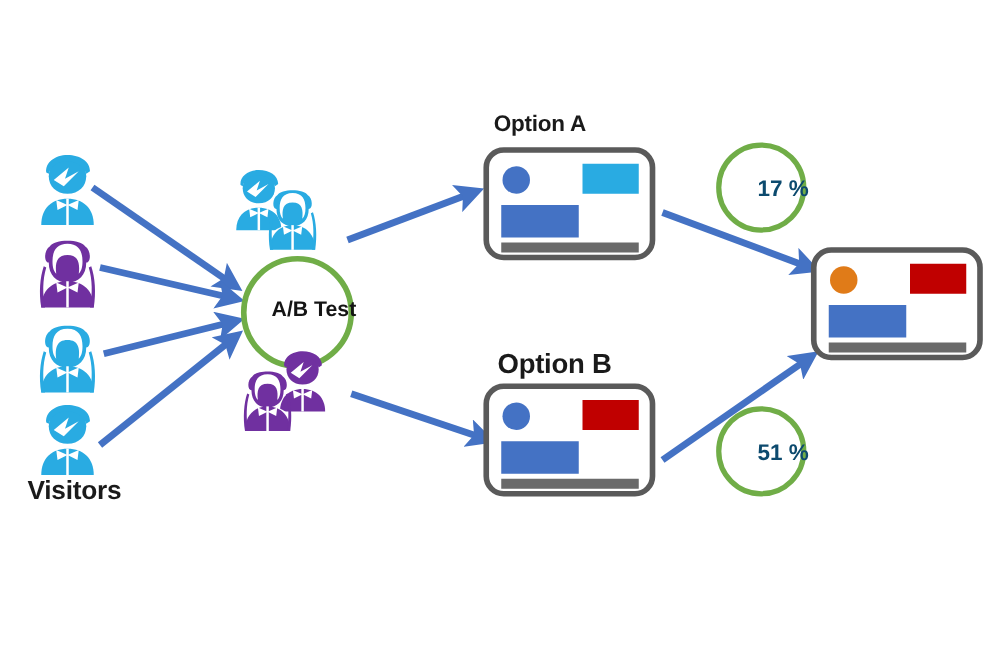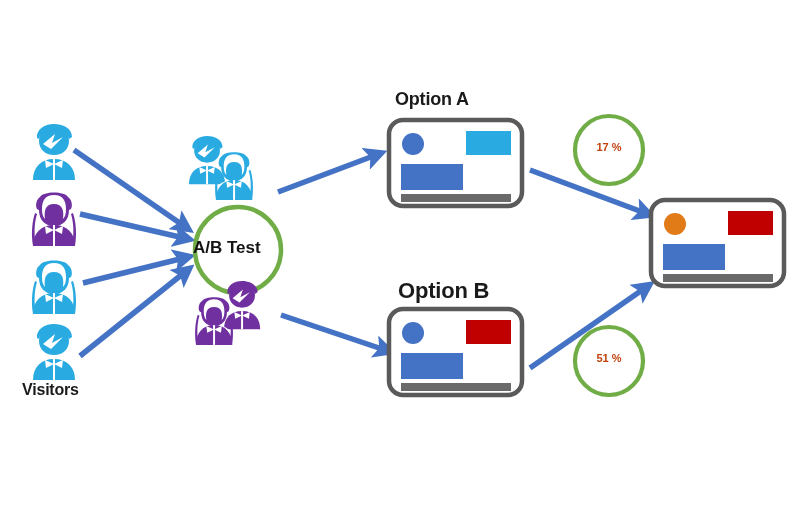--- a/index.html
+++ b/index.html
@@ -28,52 +28,52 @@
     position: absolute;
     font-family: "Liberation Sans", sans-serif;
     font-weight: bold;
     color: #1a1a1a;
     white-space: nowrap;
     letter-spacing: -0.2px;
   }
   .label-visitors {
     left: 22px;
     top: 381px;
-    font-size: 16px;
+    font-size: 21px;
   }
   .label-option-a {
     left: 395px;
     top: 89px;
     font-size: 18px;
     text-align: right;
   }
   .label-option-b {
     left: 398px;
     top: 278px;
     font-size: 22px;
   }
   .ab-text {
     position: absolute;
     left: 193px;
     top: 238px;
     width: 92px;
-    text-align: left;
+    text-align: right;
     font-size: 17px;
     font-weight: bold;
     color: #141414;
     font-family: "Liberation Sans", sans-serif;
     white-space: nowrap;
   }
   .pct-text {
     position: absolute;
     width: 76px;
-    text-align: center;
-    font-size: 11px;
+    text-align: right;
+    font-size: 18px;
     font-weight: bold;
-    color: #c2410c;
+    color: #0c4a6e;
     font-family: "Liberation Sans", sans-serif;
     white-space: nowrap;
   }
   .pct-a { left: 571px; top: 141px; }
   .pct-b { left: 571px; top: 352px; }
 </style>
 </head>
 <body>
 
 <div id="canvas">

